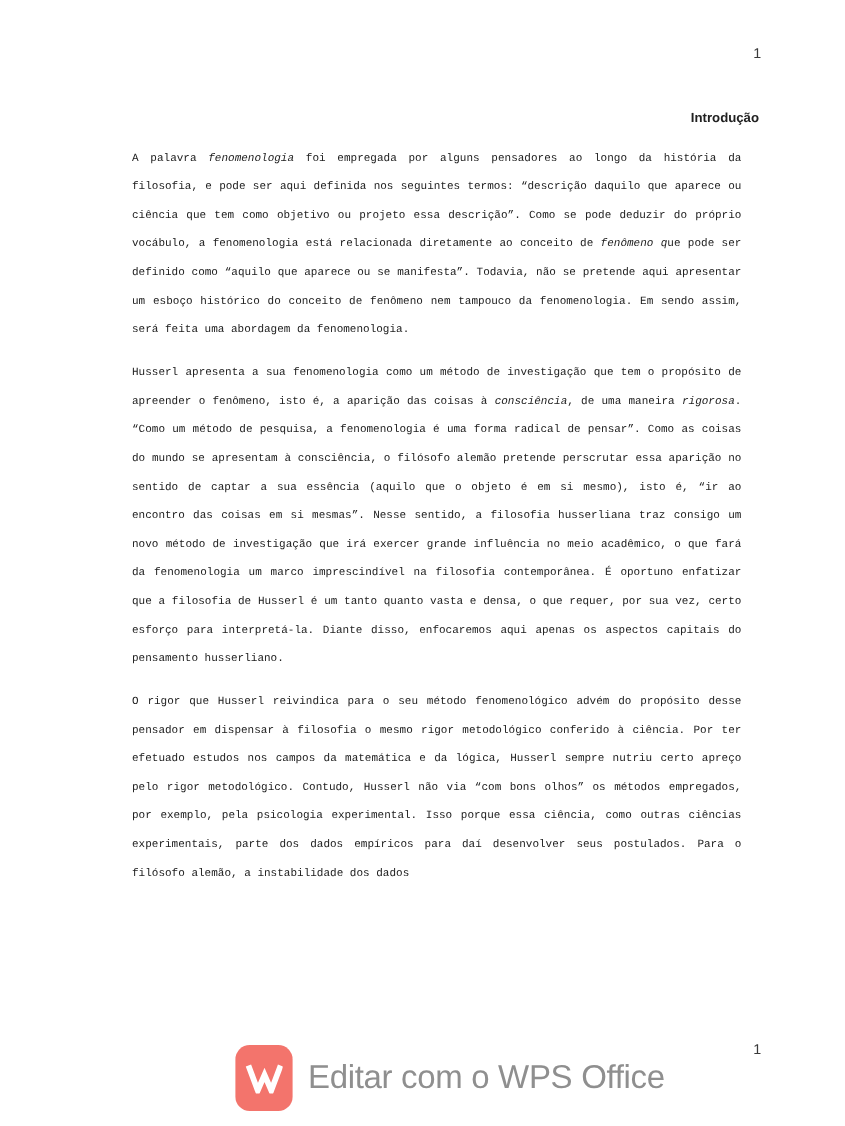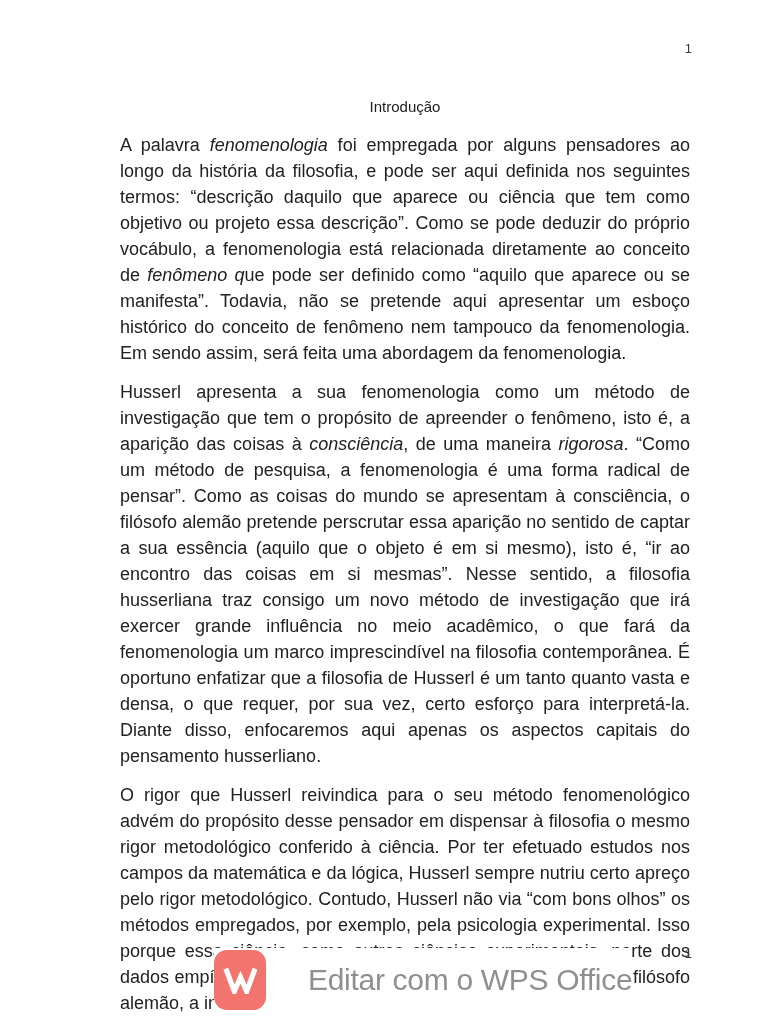--- a/index.html
+++ b/index.html
@@ -22,41 +22,42 @@
   }
   .page-num.top { top: 42px; }
   .page-num.bottom { top: 947px; }
   .content {
     position: absolute;
     left: 120px;
     top: 94px;
     width: 570px;
   }
   .doc-heading {
-    font-size: 15px;
-    font-weight: normal;
+    font-size: 12px;
+    font-weight: bold;
     line-height: 26px;
     margin: 0 0 12px 0;
-    text-align: center;
+    text-align: right;
   }
   .doc-para {
-    font-size: 18px;
+    font-size: 10px;
     line-height: 26px;
-    margin: 0 0 13px 0;
+    margin: 0 16px 13px 0;
     text-align: justify;
+    font-family: Liberation Mono, monospace;
   }
   .doc-para span.italic { font-style: italic; }
   .banner {
     position: absolute;
     left: 214px;
     top: 948px;
     height: 64px;
     display: flex;
     align-items: center;
-    gap: 42px;
+    gap: 14px;
     background: #ffffff;
     z-index: 5;
     cursor: pointer;
   }
   .wps-logo {
     width: 52px;
     height: 60px;
     border-radius: 13px;
     display: flex;
     align-items: center;

